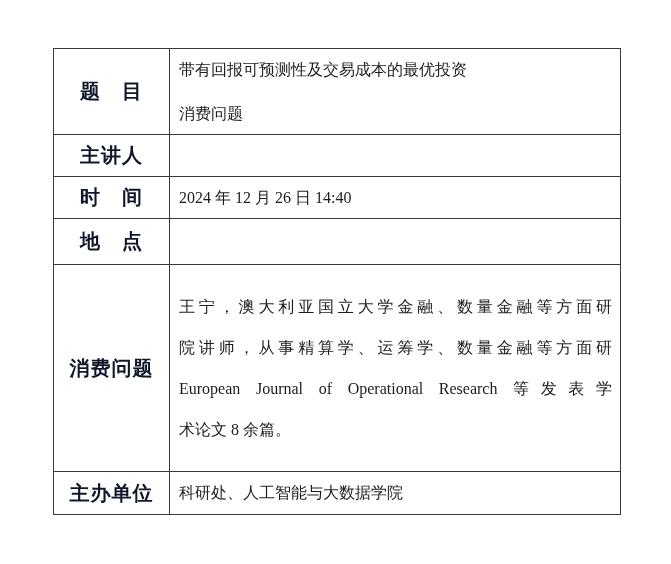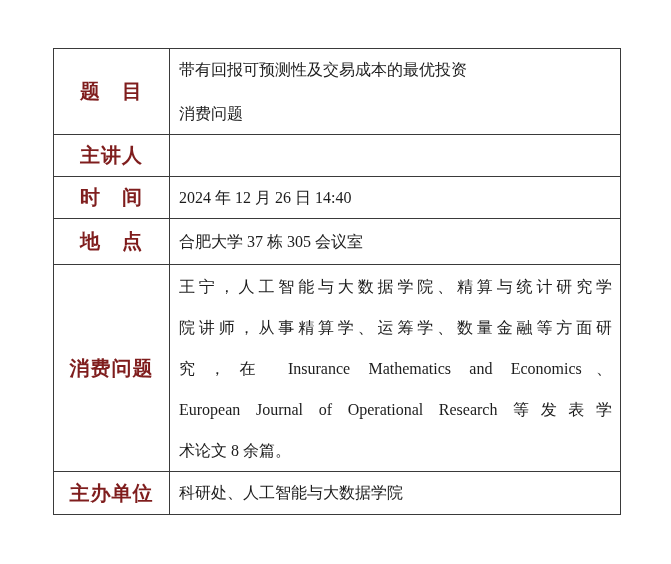--- a/index.html
+++ b/index.html
@@ -35,21 +35,21 @@
     width: 116px;
     box-sizing: border-box;
     border-right: 1px solid #3a3a3a;
     display: flex;
     align-items: center;
     justify-content: center;
     font-family: "Liberation Sans", sans-serif;
     font-weight: bold;
     font-size: 20px;
     letter-spacing: 1px;
-    color: #7f1d1d;
+    color: #0f172a;
     text-align: center;
     flex-shrink: 0;
   }
   .value-cell {
     flex: 1;
     box-sizing: border-box;
     display: flex;
     flex-direction: column;
     justify-content: center;
     padding: 0 8px 0 9px;
@@ -94,31 +94,27 @@
 
     <div class="trow row-time">
       <div class="label-cell">时　间</div>
       <div class="value-cell">
         <div class="vline">2024 年 12 月 26 日 14:40</div>
       </div>
     </div>
 
     <div class="trow row-location">
       <div class="label-cell">地　点</div>
-      <div class="value-cell">
-        <div class="vline">合肥大学 37 栋 305 会议室</div>
-      </div>
     </div>
 
     <div class="trow row-bio">
       <div class="label-cell">消费问题</div>
       <div class="value-cell">
-        <div class="vline justify-last">王宁，人工智能与大数据学院、精算与统计研究学</div>
+        <div class="vline justify-last">王宁，澳大利亚国立大学金融、数量金融等方面研</div>
         <div class="vline justify-last">院讲师，从事精算学、运筹学、数量金融等方面研</div>
-        <div class="vline justify-last">究，在 Insurance Mathematics and Economics、</div>
         <div class="vline justify-last">European Journal of Operational Research 等发表学</div>
         <div class="vline">术论文 8 余篇。</div>
       </div>
     </div>
 
     <div class="trow row-organizer">
       <div class="label-cell">主办单位</div>
       <div class="value-cell">
         <div class="vline">科研处、人工智能与大数据学院</div>
       </div>

